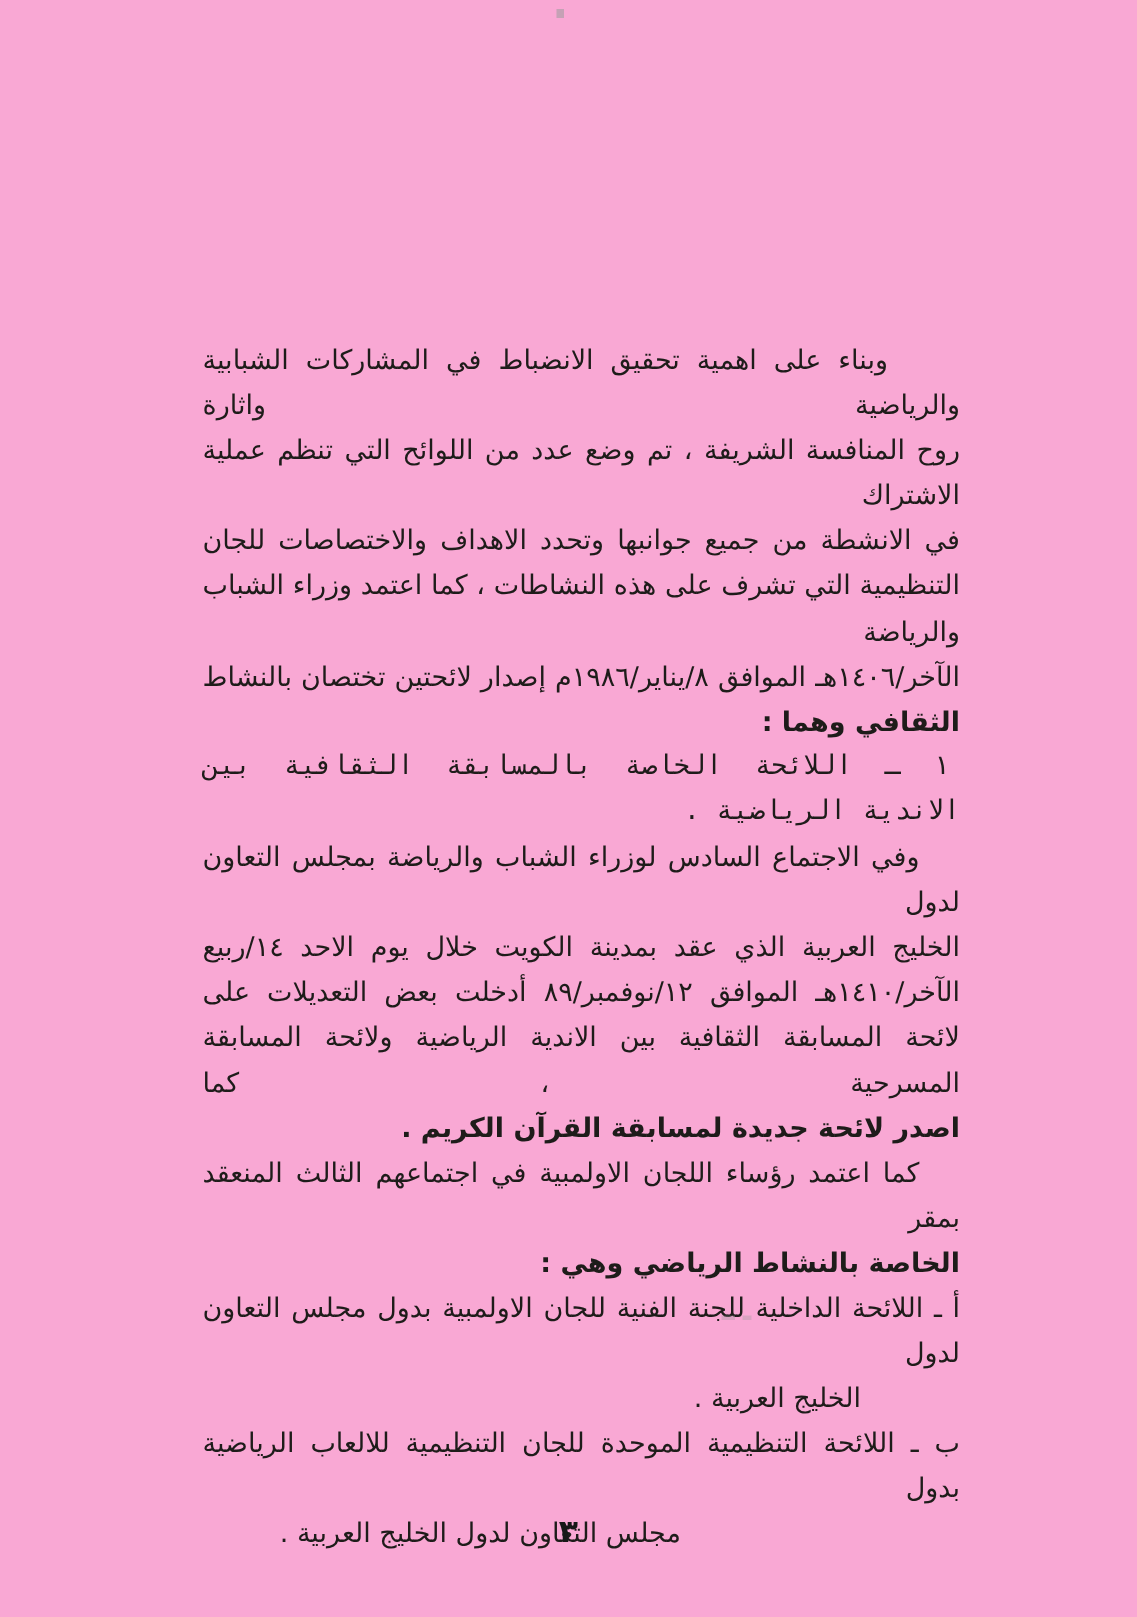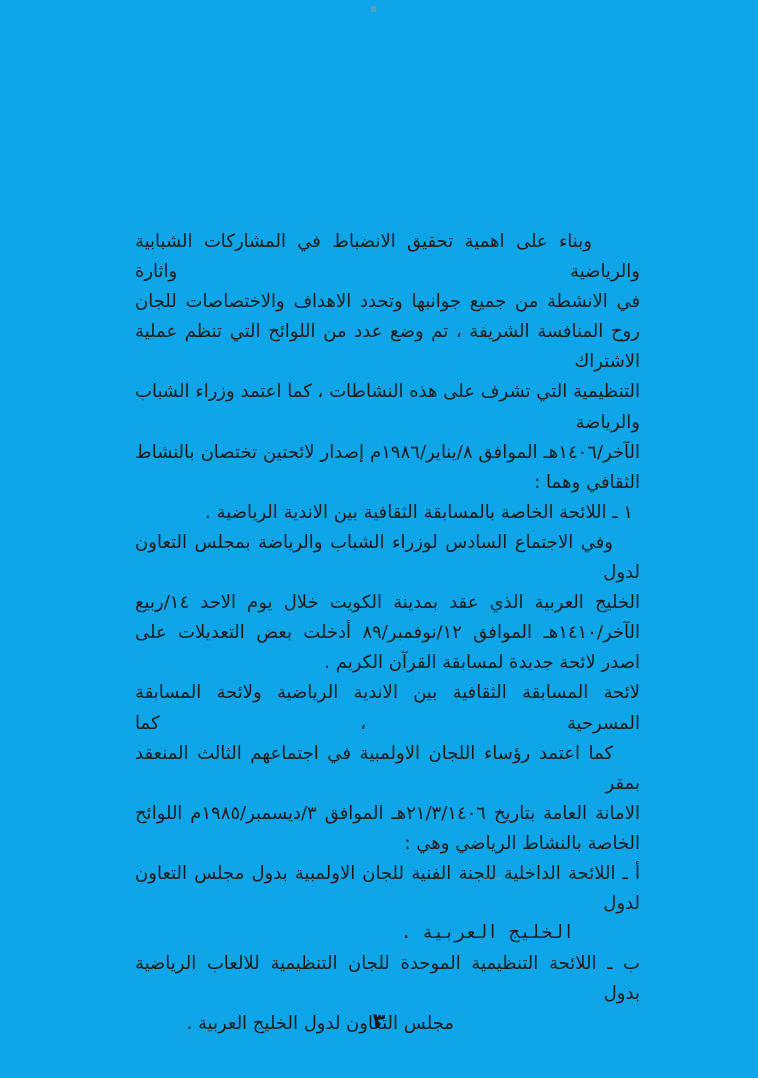--- a/index.html
+++ b/index.html
@@ -10,21 +10,21 @@
   body {
     width: 758px;
     height: 1078px;
     position: relative;
     font-family: "DejaVu Sans", sans-serif;
     overflow: hidden;
   }
   .page {
     position: absolute;
     inset: 0;
-    background: #0ea5e9;
+    background: #f9a8d4;
   }
   .text-block {
     position: absolute;
     top: 226px;
     right: 118px;
     width: 505px;
     direction: rtl;
     unicode-bidi: embed;
     color: #1e1c1a;
     font-size: 18px;
@@ -36,34 +36,35 @@
     text-align-last: justify;
     -moz-text-align-last: justify;
     min-height: 30.1px;
   }
   
   .line.p-first-lg { text-indent: 48px; }
   .line.p-first    { text-indent: 27px; }
   
   .line.p-end {
     text-align-last: right;
+    font-weight: bold;
     -moz-text-align-last: right;
   }
   
   .line.item {
     text-align-last: right;
     -moz-text-align-last: right;
     text-indent: 7px;
+    font-family: Liberation Mono, monospace;
   }
   
   .line.cont-right {
     text-align-last: right;
     -moz-text-align-last: right;
     padding-right: 66px;
-    font-family: Liberation Mono, monospace;
   }
   
   .line.cont-center {
     text-align-last: right;
     -moz-text-align-last: right;
     padding-right: 186px;
   }
   .page-number {
     position: absolute;
     top: 1008px;
@@ -86,33 +87,32 @@
   .speck-mid2 { left: 495px; top: 877px; width: 6px; height: 3px; opacity: 0.35; }
 </style>
 </head>
 <body>
 
 <div class="page">
   <span class="speck speck-top"></span>
 
   <div class="text-block">
       <div class="line p-first-lg">وبناء على اهمية تحقيق الانضباط في المشاركات الشبابية والرياضية واثارة</div>
+      <div class="line body">روح المنافسة الشريفة ، تم وضع عدد من اللوائح التي تنظم عملية الاشتراك</div>
       <div class="line body">في الانشطة من جميع جوانبها وتحدد الاهداف والاختصاصات للجان</div>
-      <div class="line body">روح المنافسة الشريفة ، تم وضع عدد من اللوائح التي تنظم عملية الاشتراك</div>
       <div class="line body">التنظيمية التي تشرف على هذه النشاطات ، كما اعتمد وزراء الشباب والرياضة</div>
       <div class="line body">الآخر/١٤٠٦هـ الموافق ٨/يناير/١٩٨٦م إصدار لائحتين تختصان بالنشاط</div>
       <div class="line p-end">الثقافي وهما :</div>
       <div class="line item">١ ـ اللائحة الخاصة بالمسابقة الثقافية بين الاندية الرياضية .</div>
       <div class="line p-first">وفي الاجتماع السادس لوزراء الشباب والرياضة بمجلس التعاون لدول</div>
       <div class="line body">الخليج العربية الذي عقد بمدينة الكويت خلال يوم الاحد ١٤/ربيع</div>
       <div class="line body">الآخر/١٤١٠هـ الموافق ١٢/نوفمبر/٨٩ أدخلت بعض التعديلات على</div>
+      <div class="line body">لائحة المسابقة الثقافية بين الاندية الرياضية ولائحة المسابقة المسرحية ، كما</div>
       <div class="line p-end">اصدر لائحة جديدة لمسابقة القرآن الكريم .</div>
-      <div class="line body">لائحة المسابقة الثقافية بين الاندية الرياضية ولائحة المسابقة المسرحية ، كما</div>
       <div class="line p-first">كما اعتمد رؤساء اللجان الاولمبية في اجتماعهم الثالث المنعقد بمقر</div>
-      <div class="line body">الامانة العامة بتاريخ ٢١/٣/١٤٠٦هـ الموافق ٣/ديسمبر/١٩٨٥م اللوائح</div>
       <div class="line p-end">الخاصة بالنشاط الرياضي وهي :</div>
       <div class="line body">أ ـ اللائحة الداخلية للجنة الفنية للجان الاولمبية بدول مجلس التعاون لدول</div>
       <div class="line cont-right">الخليج العربية .</div>
       <div class="line body">ب ـ اللائحة التنظيمية الموحدة للجان التنظيمية للالعاب الرياضية بدول</div>
       <div class="line cont-center">مجلس التعاون لدول الخليج العربية .</div>
     </div>
 
   <span class="speck speck-mid1"></span>
   <span class="speck speck-mid2"></span>
 

